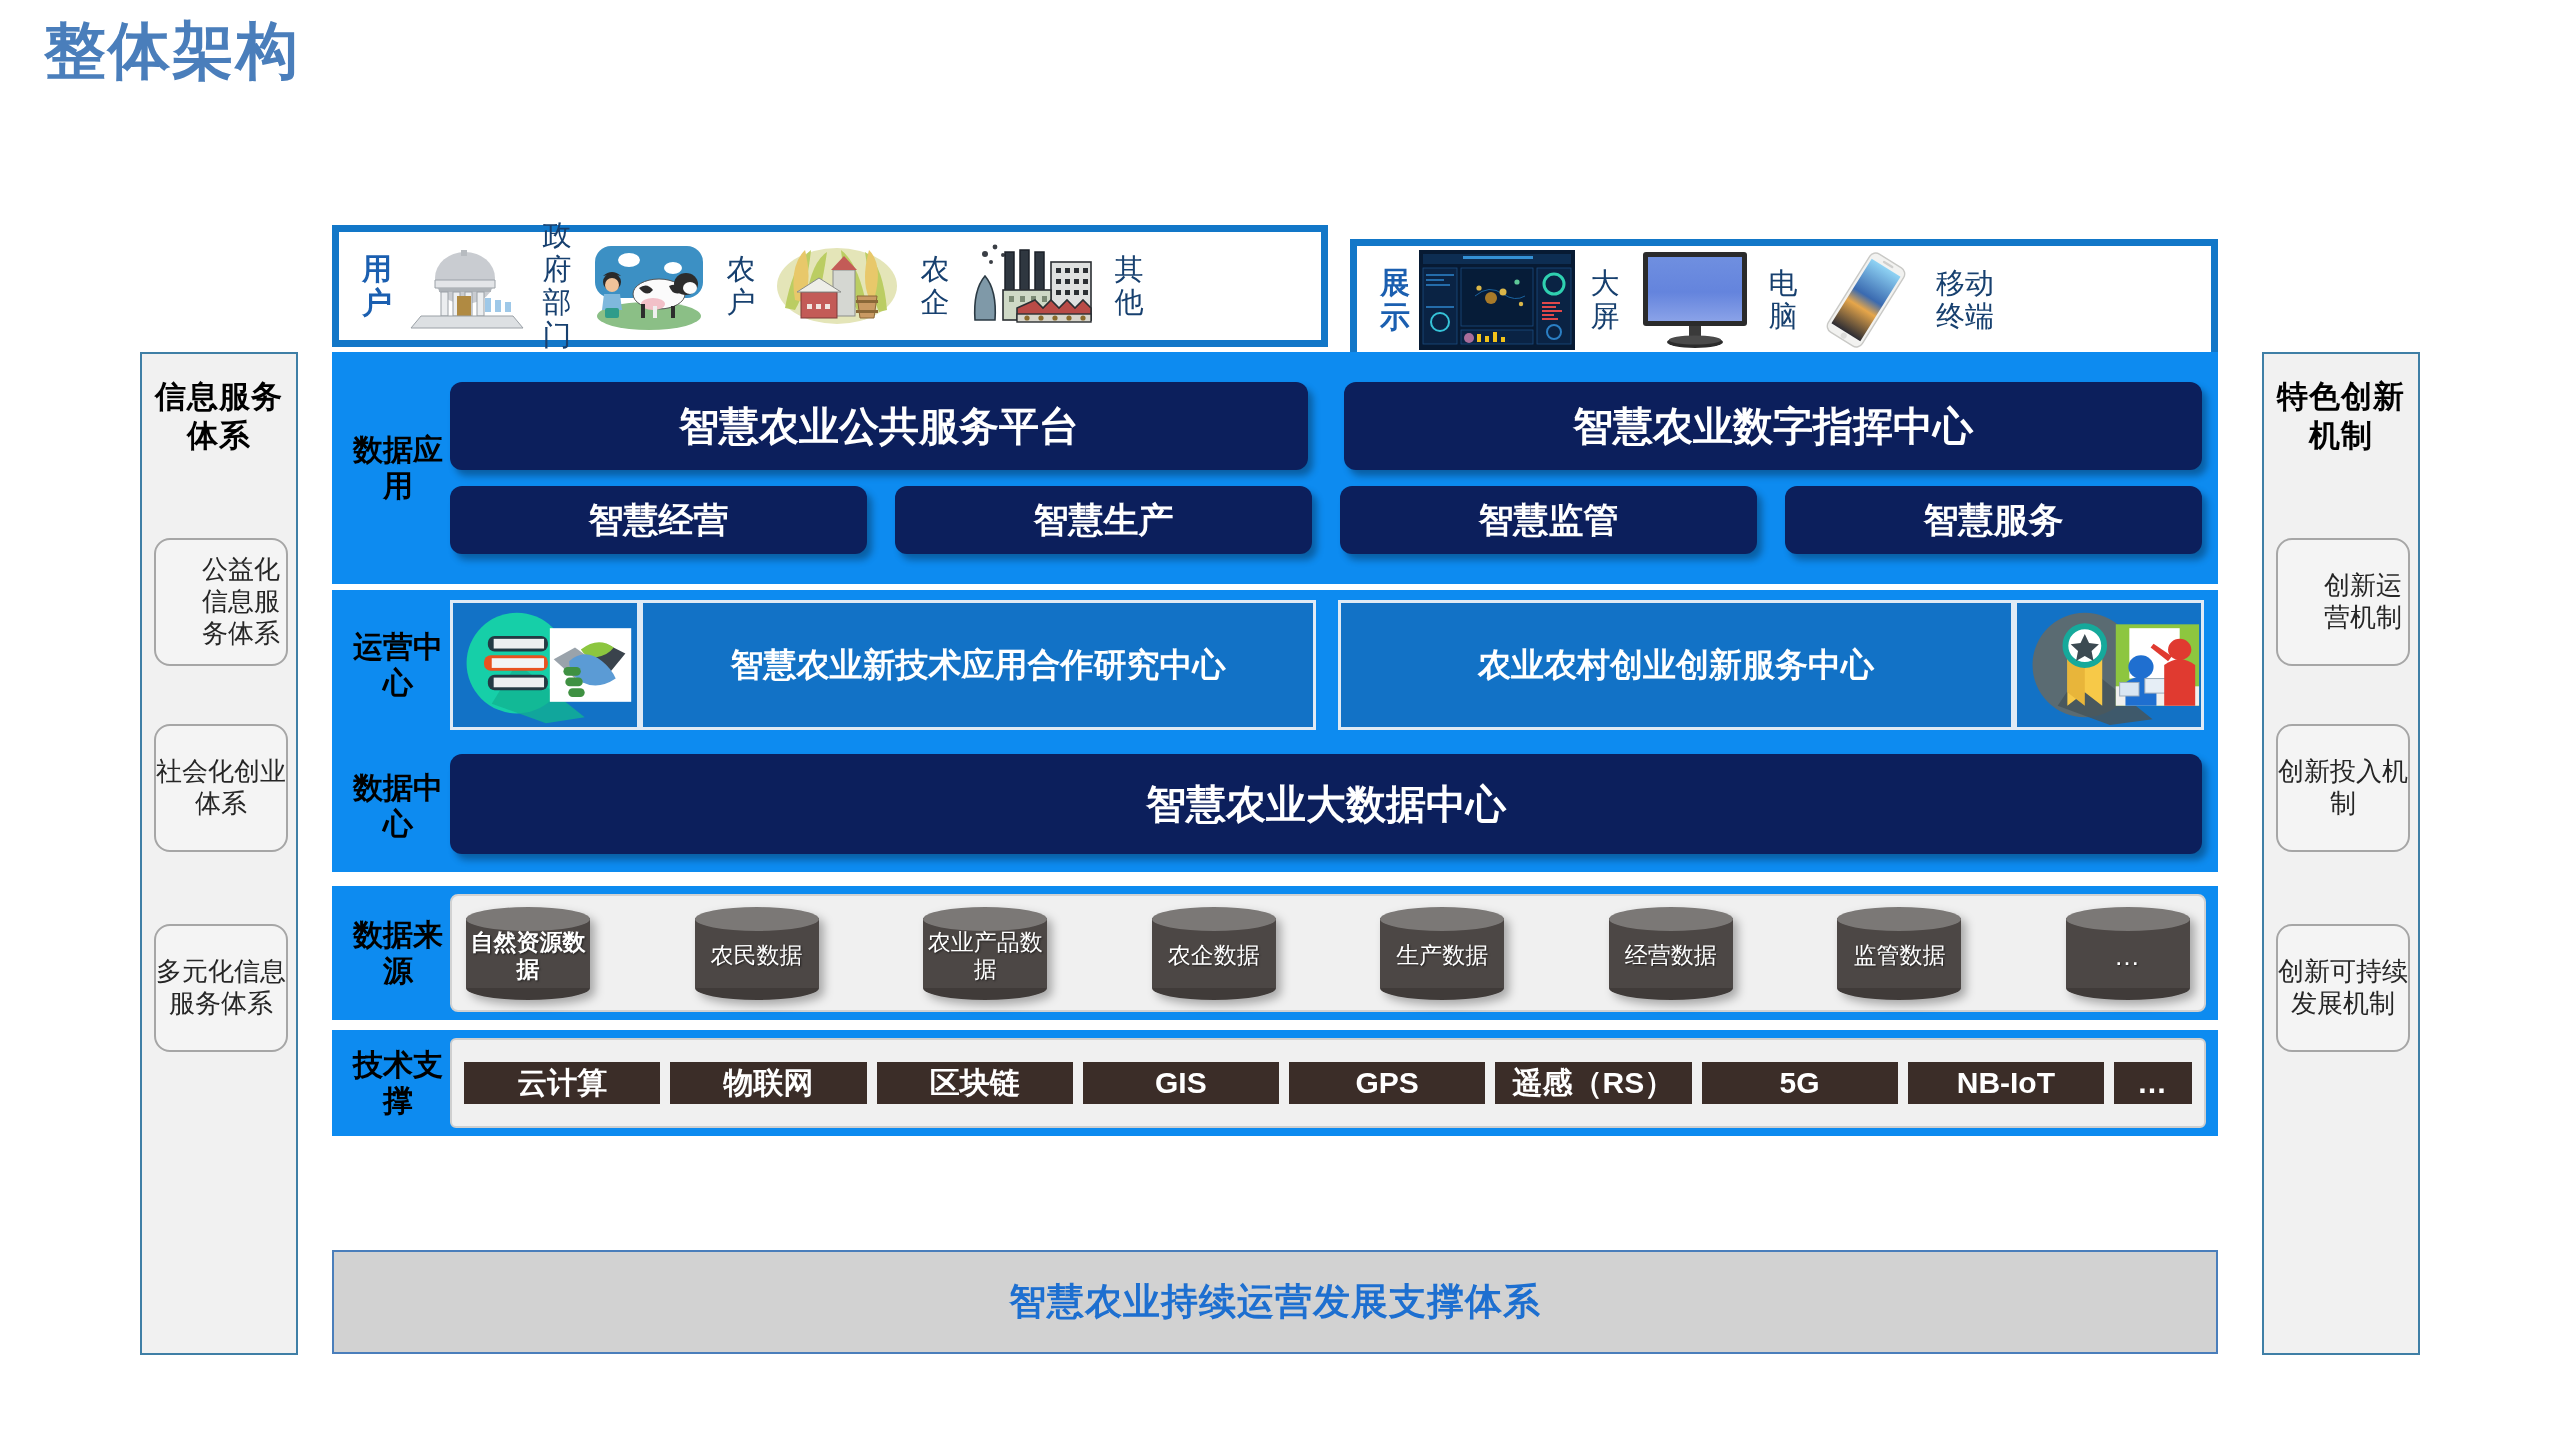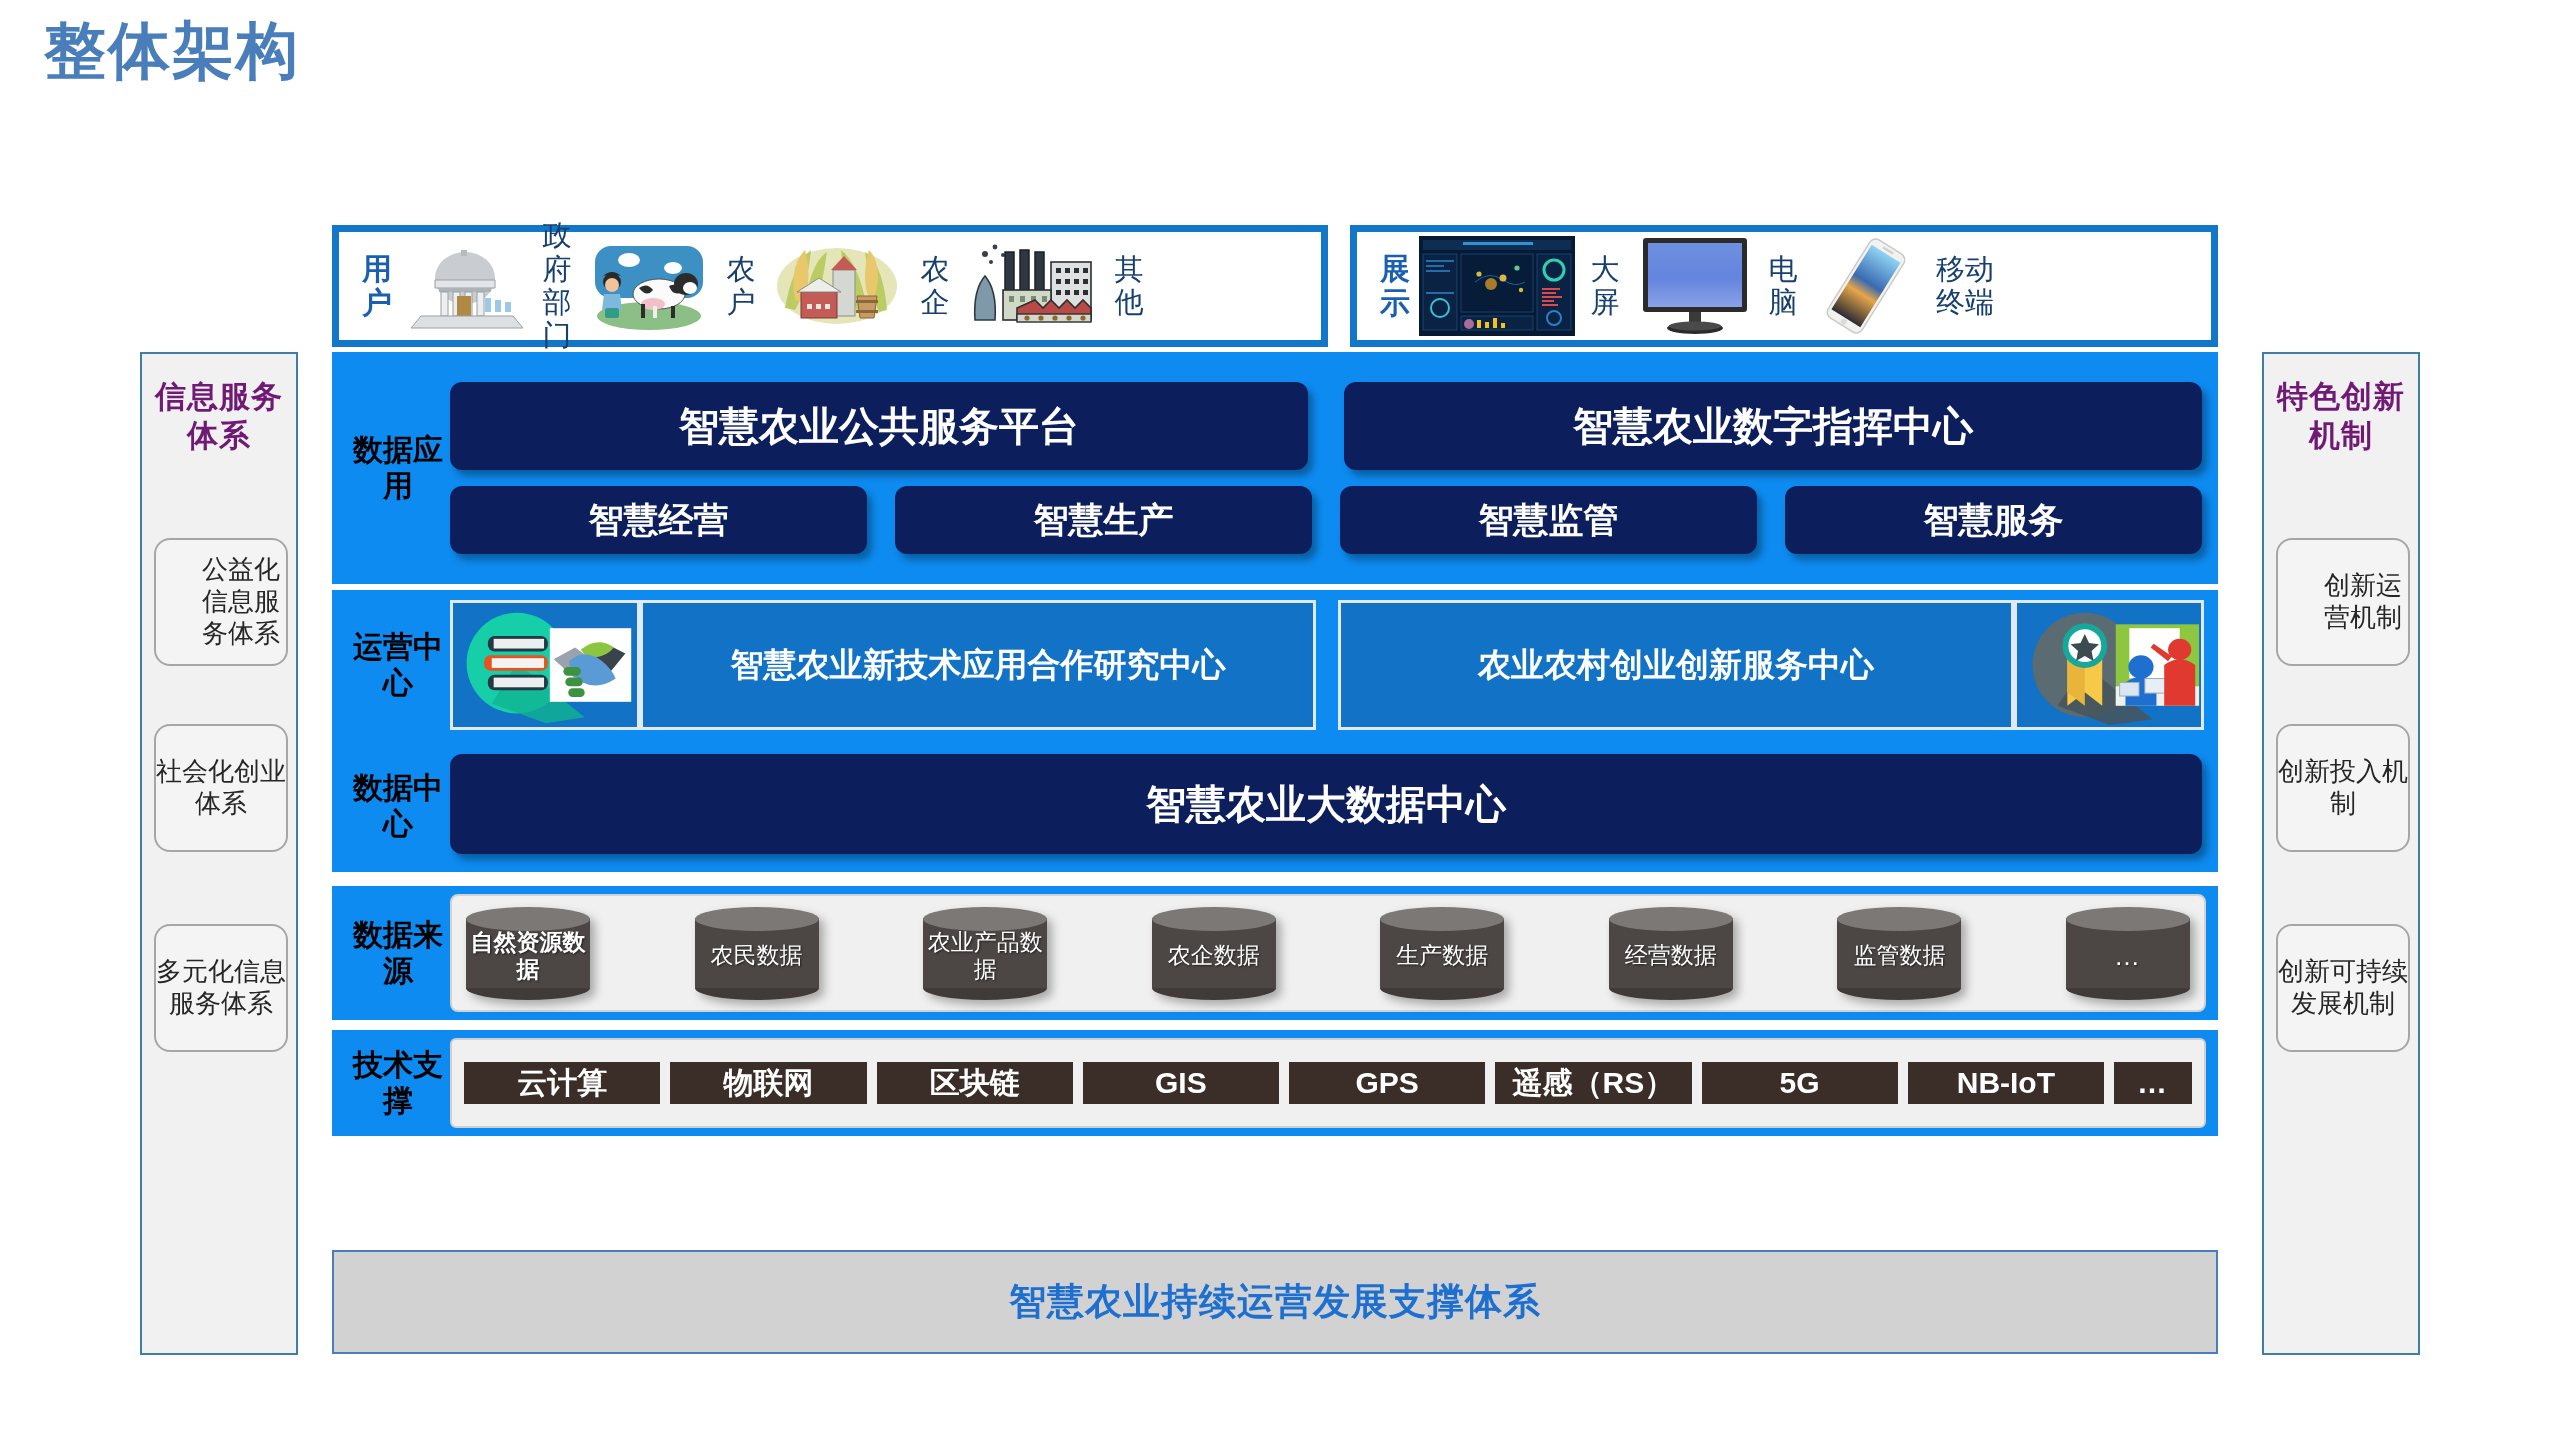--- a/index.html
+++ b/index.html
@@ -18,21 +18,21 @@
     letter-spacing: 2px; line-height: 1;
   }
 
   
   .topbar {
     position: absolute; background: #ffffff;
     border: 7px solid #1277c8;
     display: flex; align-items: center;
   }
   #user-bar { left: 332px; top: 225px; width: 996px; height: 122px; }
-  #display-bar { left: 1350px; top: 225px; width: 868px; height: 122px; }
+  #display-bar { left: 1350px; top: 239px; width: 868px; height: 122px; }
 
   .bar-vlabel {
     color: #1b5fb0; font-weight: bold; font-size: 30px;
     line-height: 1.15; text-align: center; width: 44px;
     margin-left: 16px; flex: none;
   }
   .bar-item { display: flex; align-items: center; height: 100%; flex: none; }
   .bar-icon { flex: none; display: block; }
   .bar-text {
     color: #17406f; font-size: 29px; line-height: 1.15;
@@ -43,21 +43,21 @@
 
   
   .sidepanel {
     position: absolute; width: 158px;
     background: #f1f1f1; border: 2px solid #3f7fa6;
     display: flex; flex-direction: column; align-items: center;
   }
   #left-panel  { left: 140px;  top: 352px; height: 1003px; }
   #right-panel { left: 2262px; top: 352px; height: 1003px; }
   .sidepanel-title {
-    color: #701a75; font-weight: bold; font-size: 31px;
+    color: #000000; font-weight: bold; font-size: 31px;
     text-align: center; line-height: 1.25; margin-top: 24px;
     letter-spacing: 1px;
   }
   .side-chip {
     position: absolute; left: 12px; width: 134px;
     background: #f4f4f4; border: 2px solid #a6a6a6; border-radius: 16px;
     color: #262626; font-size: 26px; line-height: 1.22; text-align: center;
     display: flex; align-items: center; justify-content: center;
   }
   .side-chip.c1 { top: 184px; height: 128px; padding-left: 40px; }

